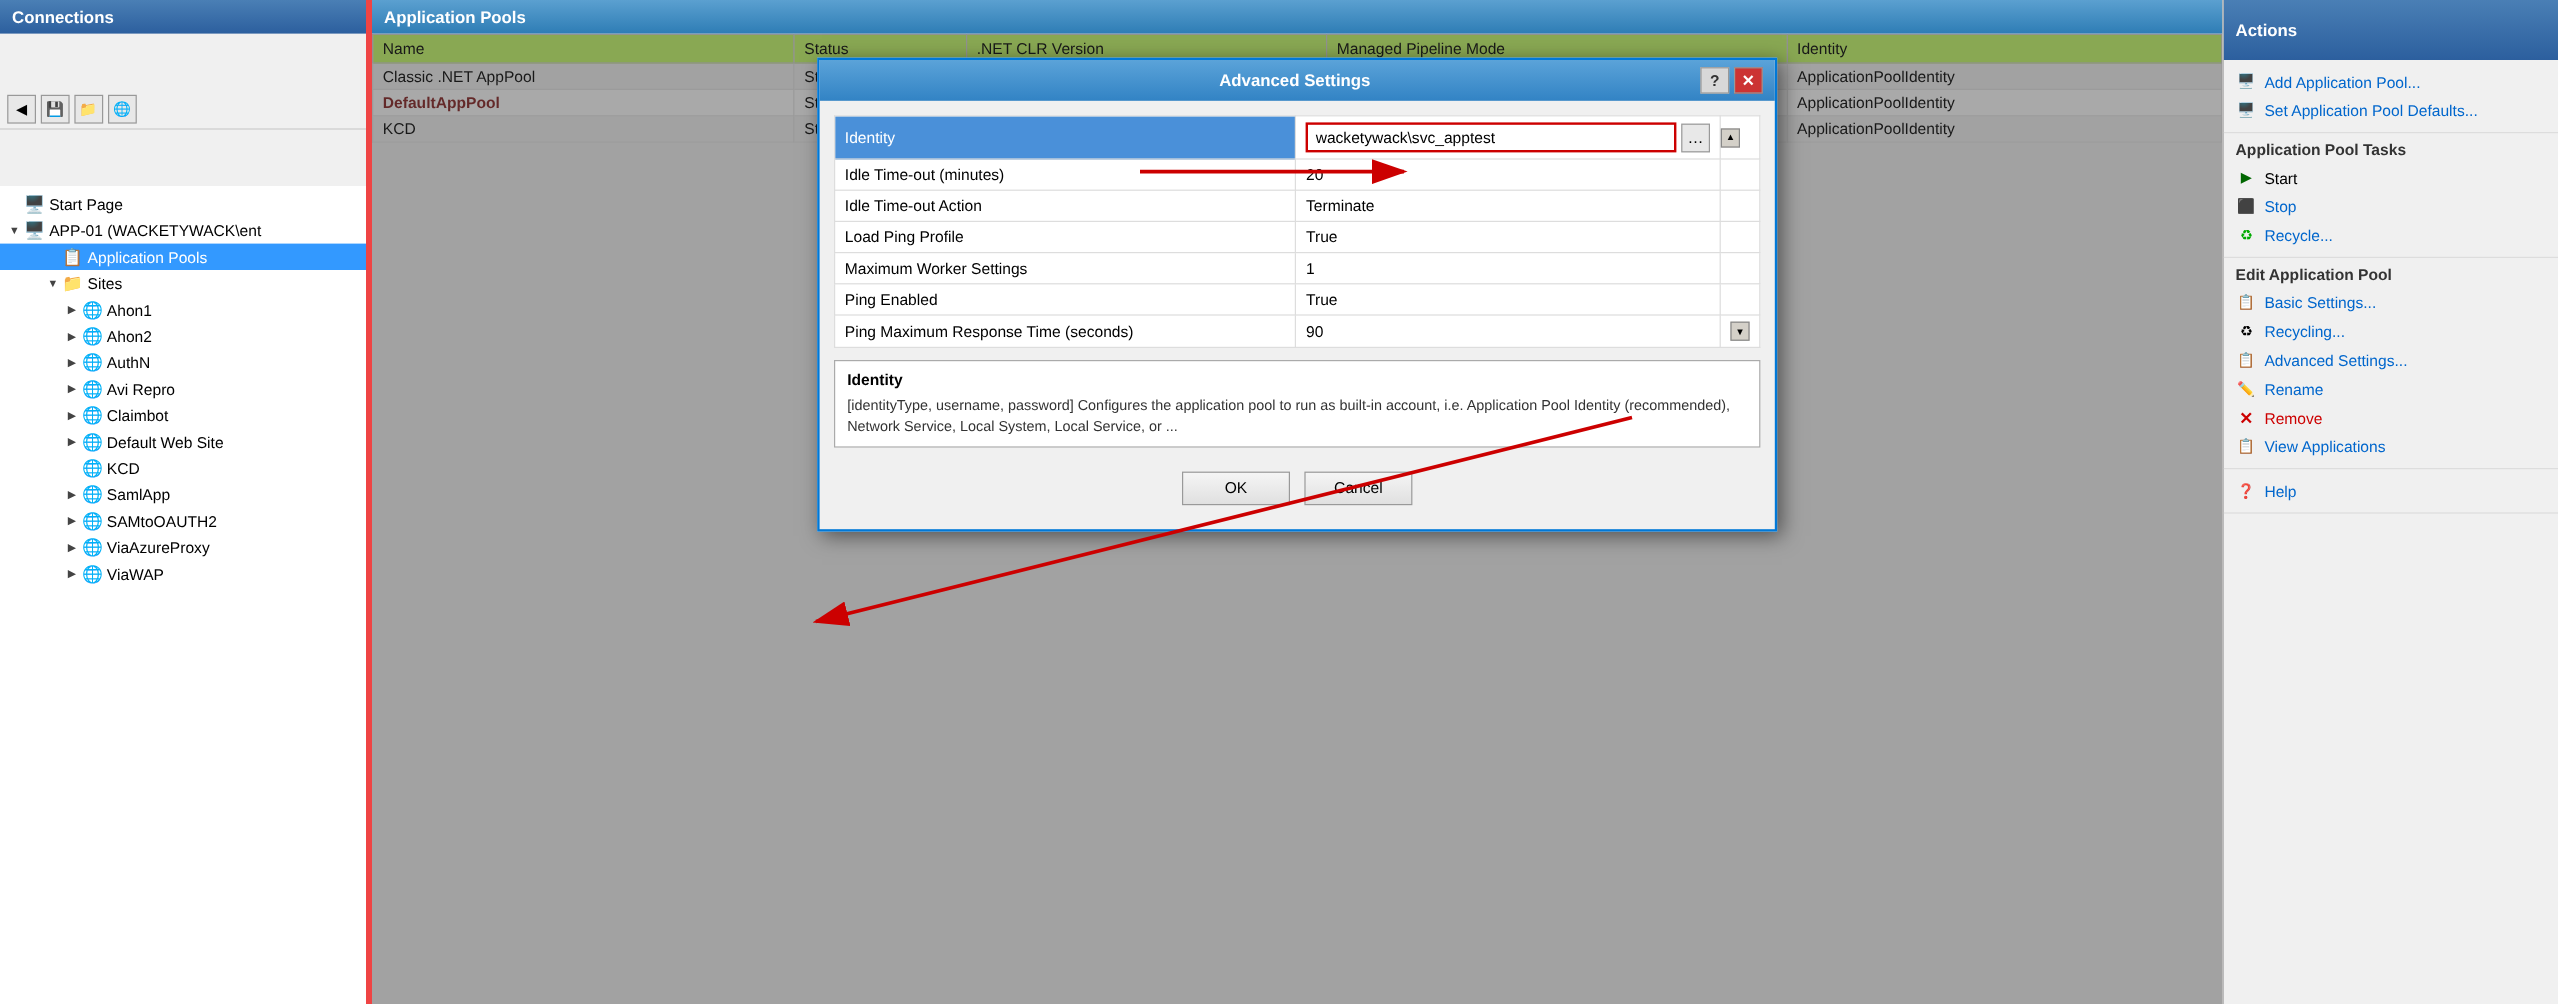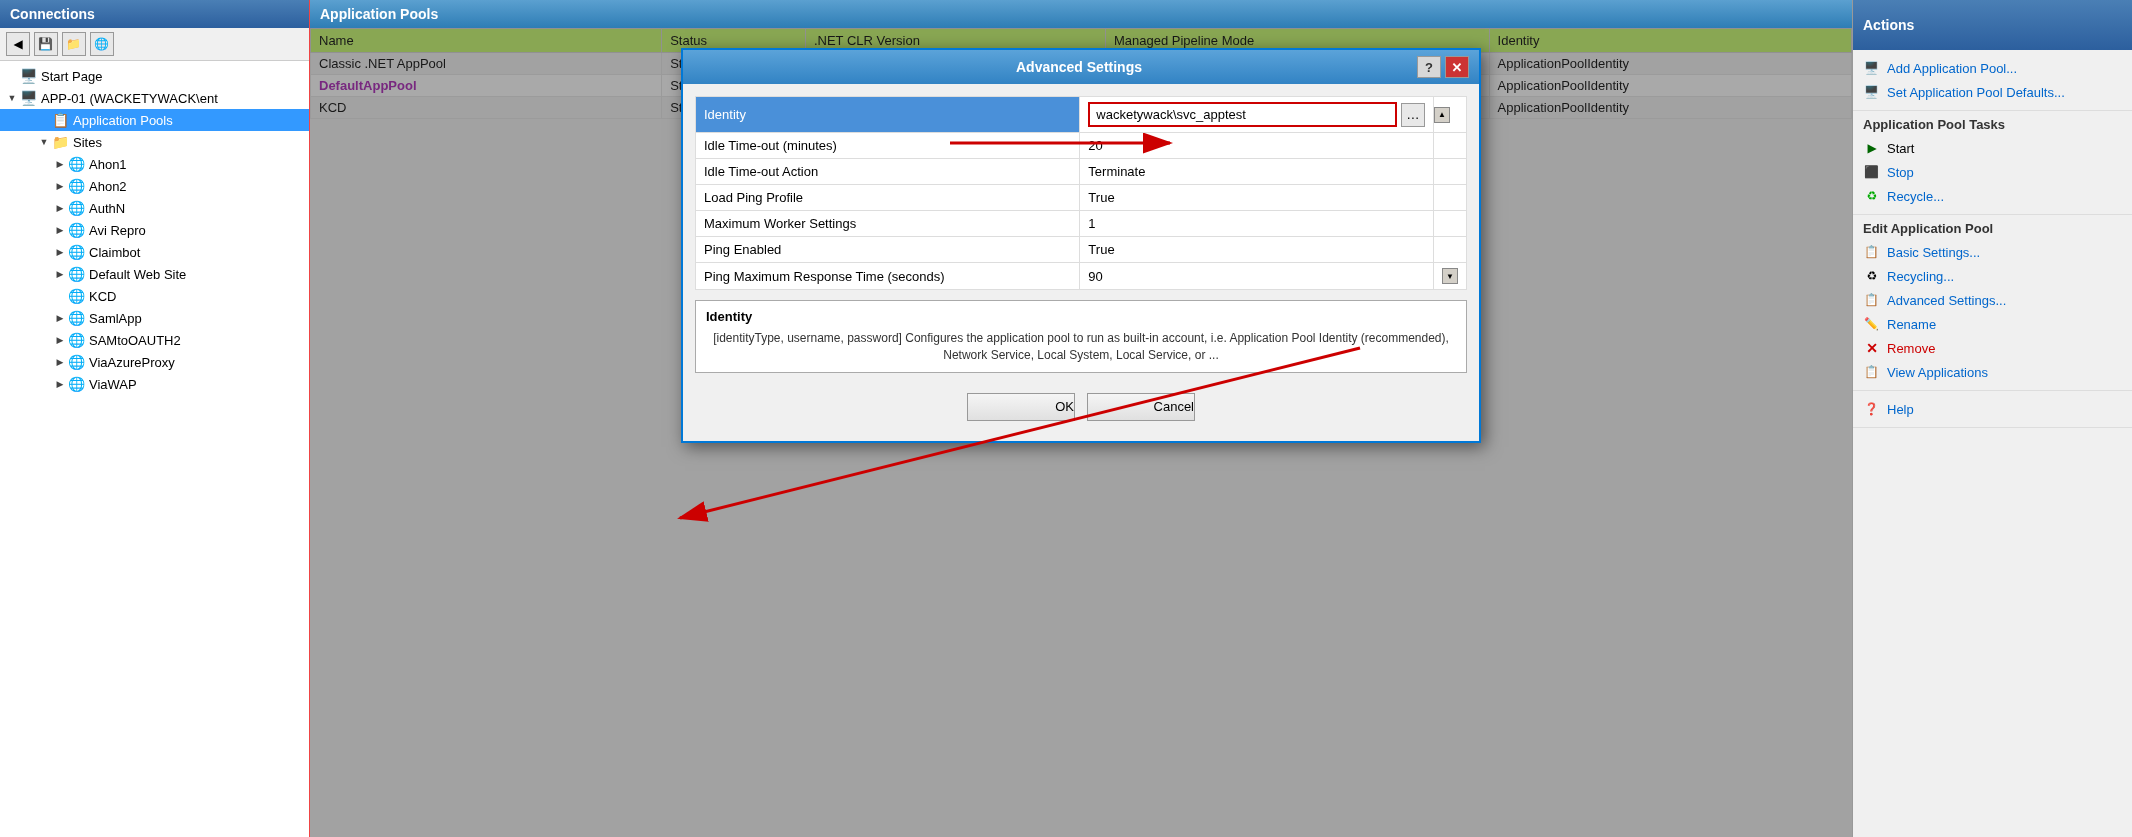--- a/index.html
+++ b/index.html
@@ -17,24 +17,25 @@
     .main-layout {
       display: flex;
       flex: 1;
       overflow: hidden;
     }
 
     
     .left-panel {
       width: 310px;
       background: #f0f0f0;
-      border-right: 1px solid #ef4444;
+      border-right: 5px solid #ef4444;
       display: flex;
       flex-direction: column;
       overflow: hidden;
+      gap: 47px;
     }
 
     .panel-header {
       background: linear-gradient(to bottom, #4a7fb5, #2c5f9e);
       color: white;
       font-weight: bold;
       font-size: 14px;
       padding: 6px 10px;
     }
 
@@ -295,38 +296,36 @@
     .description-title {
       font-weight: bold;
       font-size: 13px;
       margin-bottom: 6px;
     }
 
     .description-text {
       font-size: 12px;
       color: #333;
       line-height: 1.4;
-      text-align: center;
     }
 
     .modal-footer {
       display: flex;
       justify-content: center;
       gap: 12px;
       padding: 8px;
     }
 
     .dialog-btn {
-      width: 108px;
+      width: 90px;
       height: 28px;
       border: 1px solid #999;
       background: linear-gradient(to bottom, #f5f5f5, #e0e0e0);
       cursor: pointer;
       font-size: 13px;
-      text-align: right;
     }
 
     
     .right-panel {
       width: 280px;
       background: #f0f0f0;
       border-left: 1px solid #999;
       overflow-y: auto;
     }
 
@@ -526,21 +525,21 @@
             </thead>
             <tbody>
               <tr>
                 <td>Classic .NET AppPool</td>
                 <td>Started</td>
                 <td>v2.0</td>
                 <td>Classic</td>
                 <td>ApplicationPoolIdentity</td>
               </tr>
               <tr class="highlight-blue">
-                <td style="color:#a21caf; font-weight:bold;">DefaultAppPool</td>
+                <td style="color:#7f1d1d; font-weight:bold;">DefaultAppPool</td>
                 <td>Started</td>
                 <td>v4.0</td>
                 <td>Integrated</td>
                 <td>ApplicationPoolIdentity</td>
               </tr>
               <tr>
                 <td>KCD</td>
                 <td>Started</td>
                 <td>v4.0</td>
                 <td>Integrated</td>

